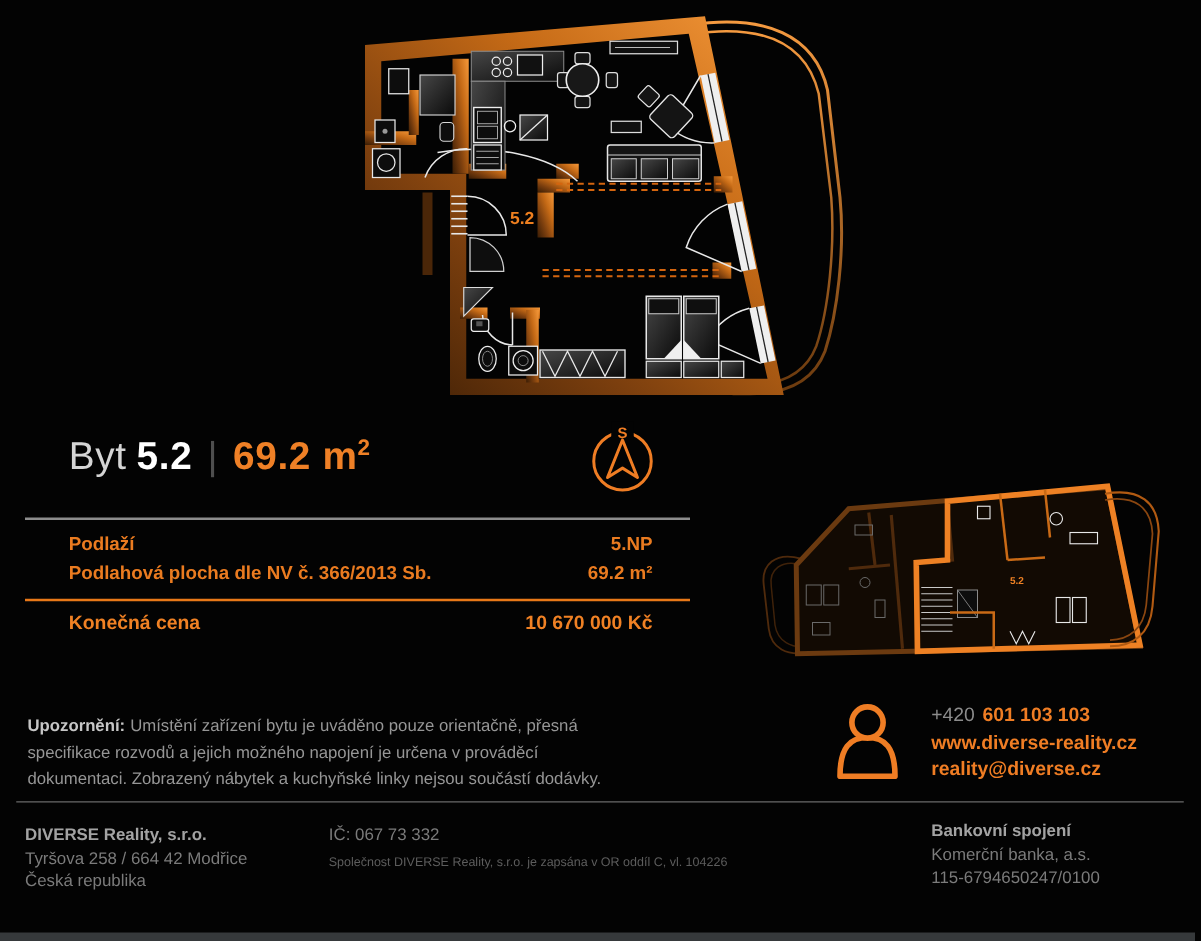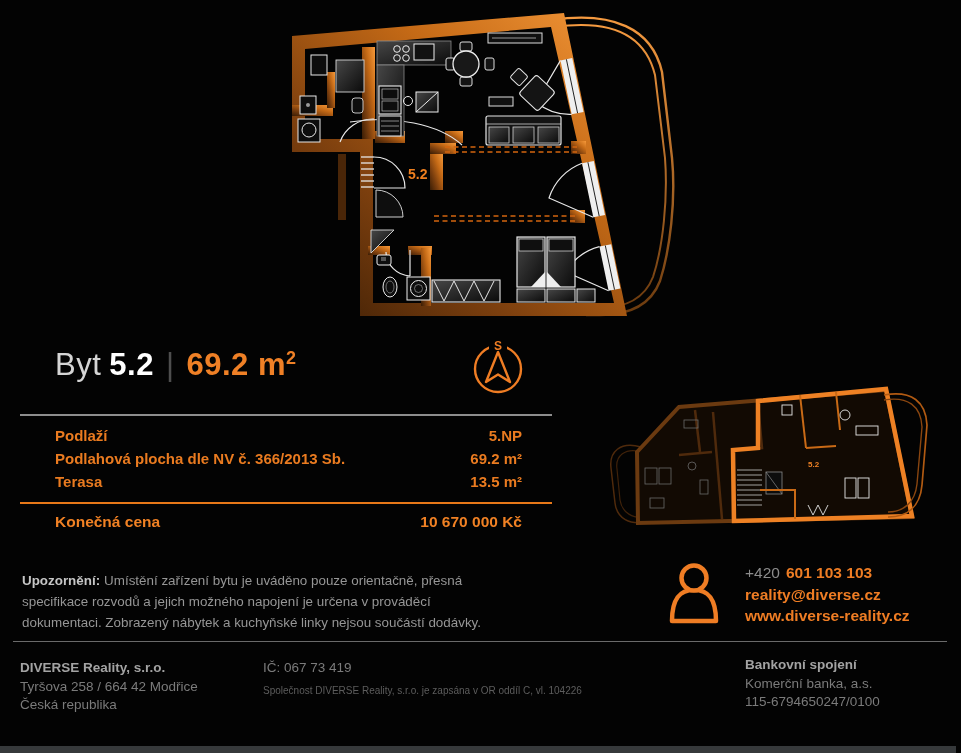--- a/index.html
+++ b/index.html
@@ -290,53 +290,49 @@
   <div class="txt detail-table">
     <div class="rule gray"></div>
     <div class="drow">
       <span>Podlaží</span>
       <span>5.NP</span>
     </div>
     <div class="drow">
       <span>Podlahová plocha dle NV č. 366/2013 Sb.</span>
       <span>69.2 m²</span>
     </div>
-    <div class="drow">
-      <span>Terasa</span>
-      <span>13.5 m²</span>
-    </div>
     <div class="rule orange"></div>
     <div class="drow price">
       <span>Konečná cena</span>
       <span>10 670 000 Kč</span>
     </div>
   </div>
 
   <div class="txt note">
     <b>Upozornění:</b><span>Umístění zařízení bytu je uváděno pouze orientačně, přesná specifikace rozvodů a jejich možného napojení je určena v prováděcí dokumentaci. Zobrazený nábytek a kuchyňské linky nejsou součástí dodávky.</span>
   </div>
 
   <div class="txt contact">
     <div>
       <span class="dim">+420</span><b>601 103 103</b>
     </div>
+    <div><a href="#">www.diverse-reality.cz</a></div>
     <div><a href="#">reality@diverse.cz</a></div>
-    <div><a href="#">www.diverse-reality.cz</a></div>
   </div>
 
   <div class="txt fdivider"></div>
 
   <div class="txt fcol fcol1">
     <div class="fb">DIVERSE Reality, s.r.o.</div>
     <div>Tyršova 258 / 664 42 Modřice</div>
     <div>Česká republika</div>
   </div>
 
   <div class="txt fcol fcol2">
-    <div>IČ: 067 73 419</div>
+    <div>IČ: 067 73 332</div>
     <span class="fsmall">Společnost DIVERSE Reality, s.r.o. je zapsána v OR oddíl C, vl. 104226</span>
   </div>
 
   <div class="txt fcol fcol3">
     <div class="fb">Bankovní spojení</div>
     <div>Komerční banka, a.s.</div>
     <div>115-6794650247/0100</div>
   </div>
 
   <div class="txt bottom-bar"></div>

